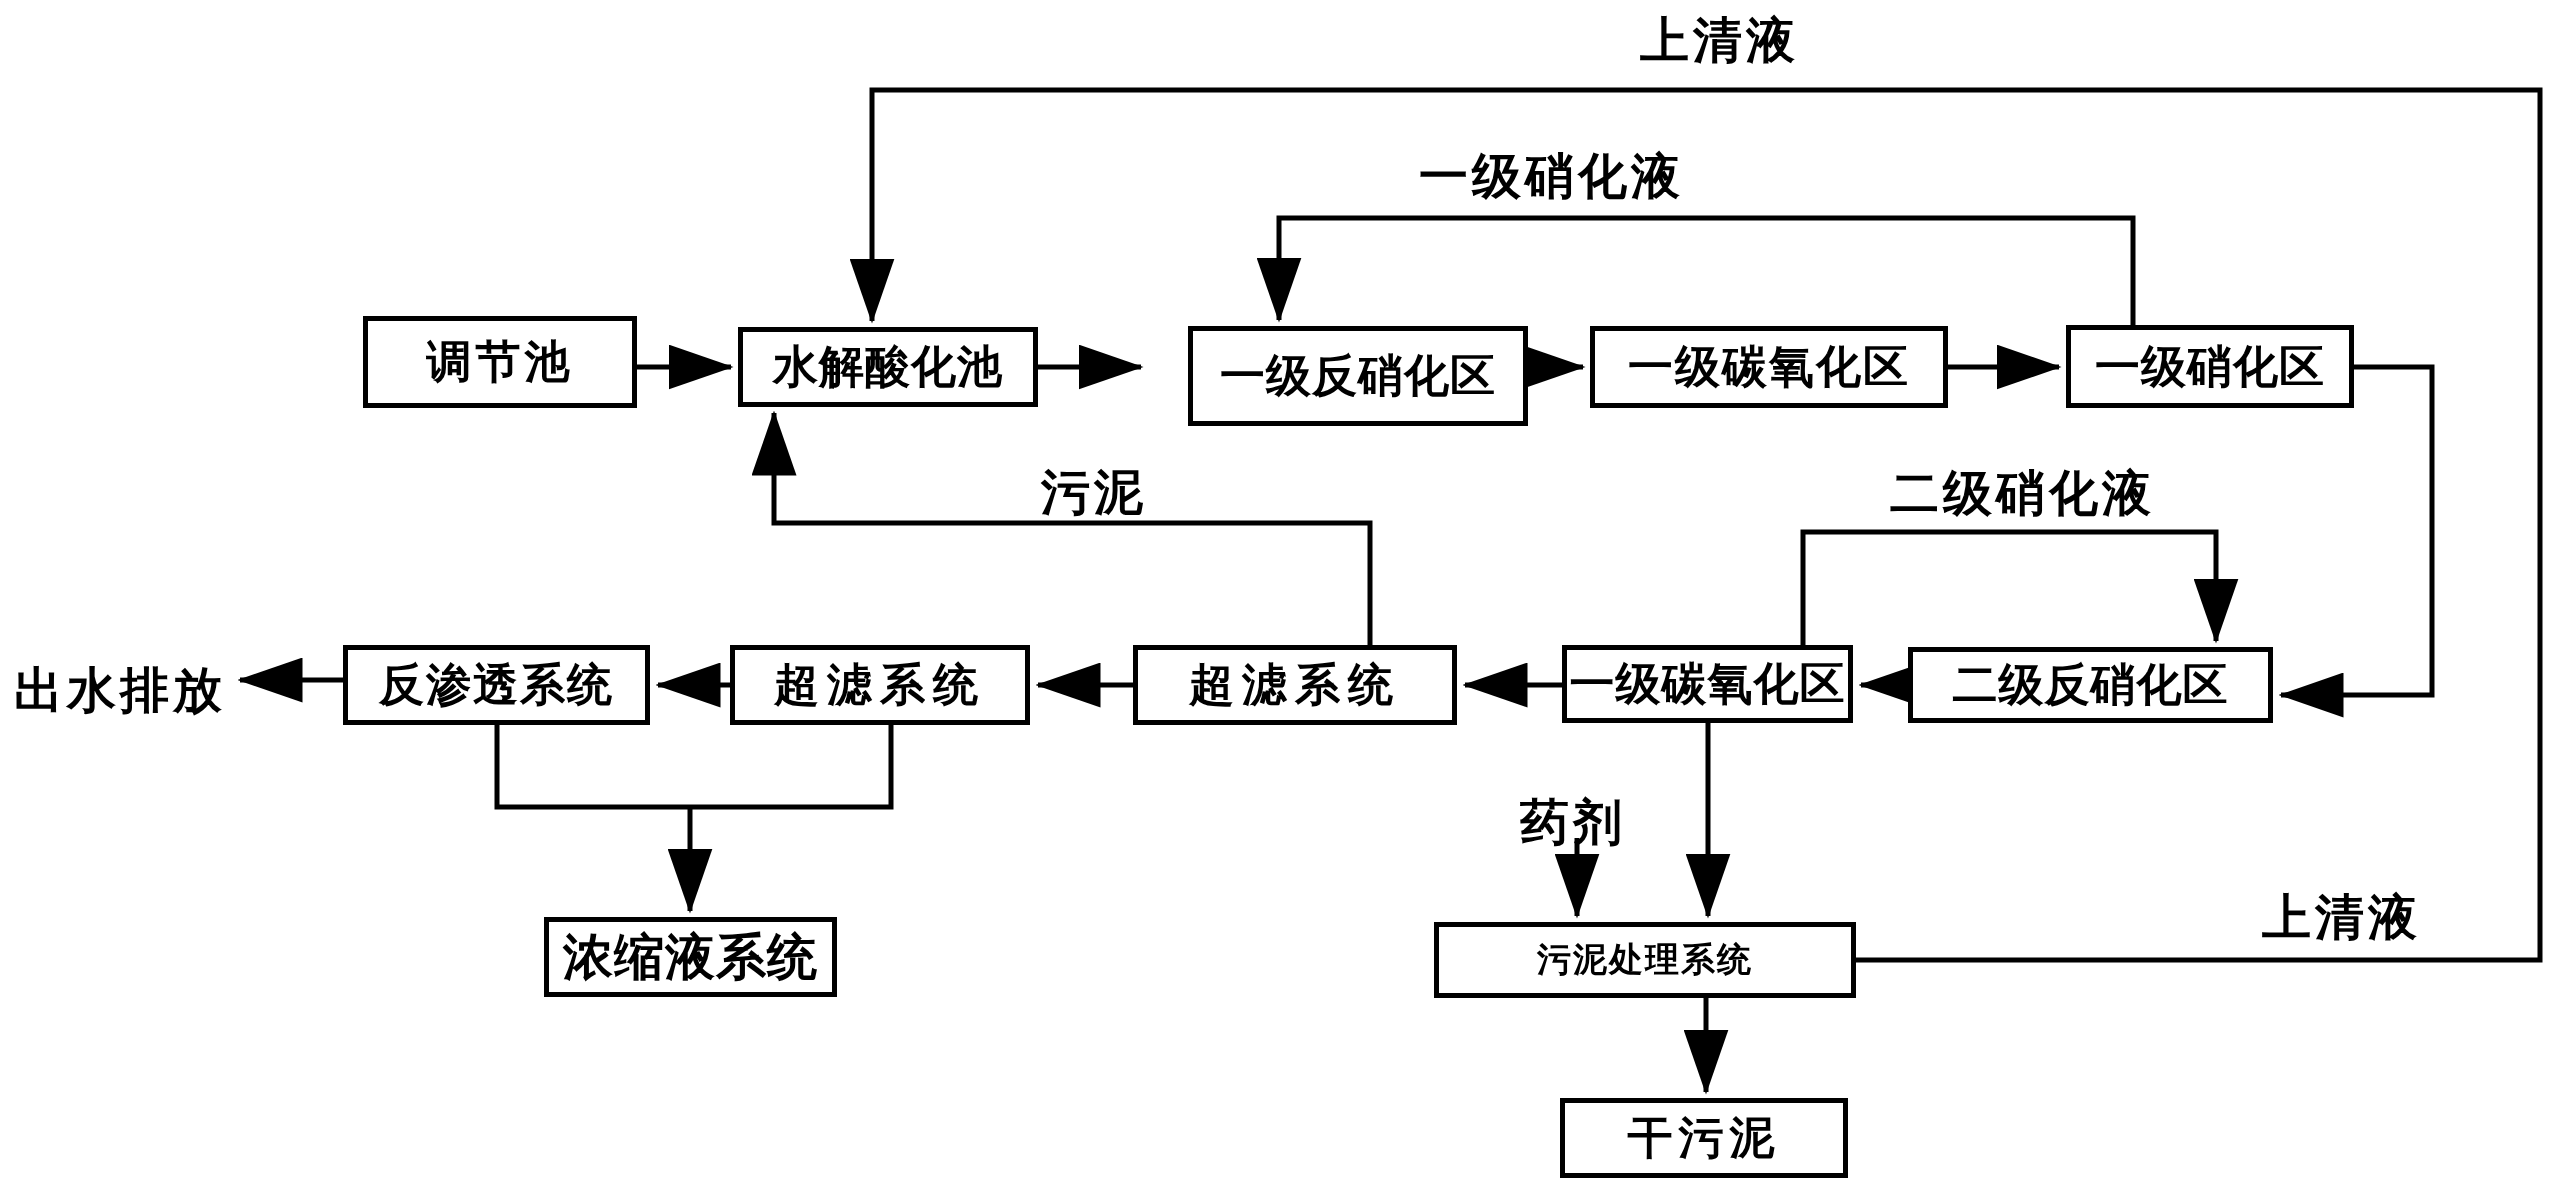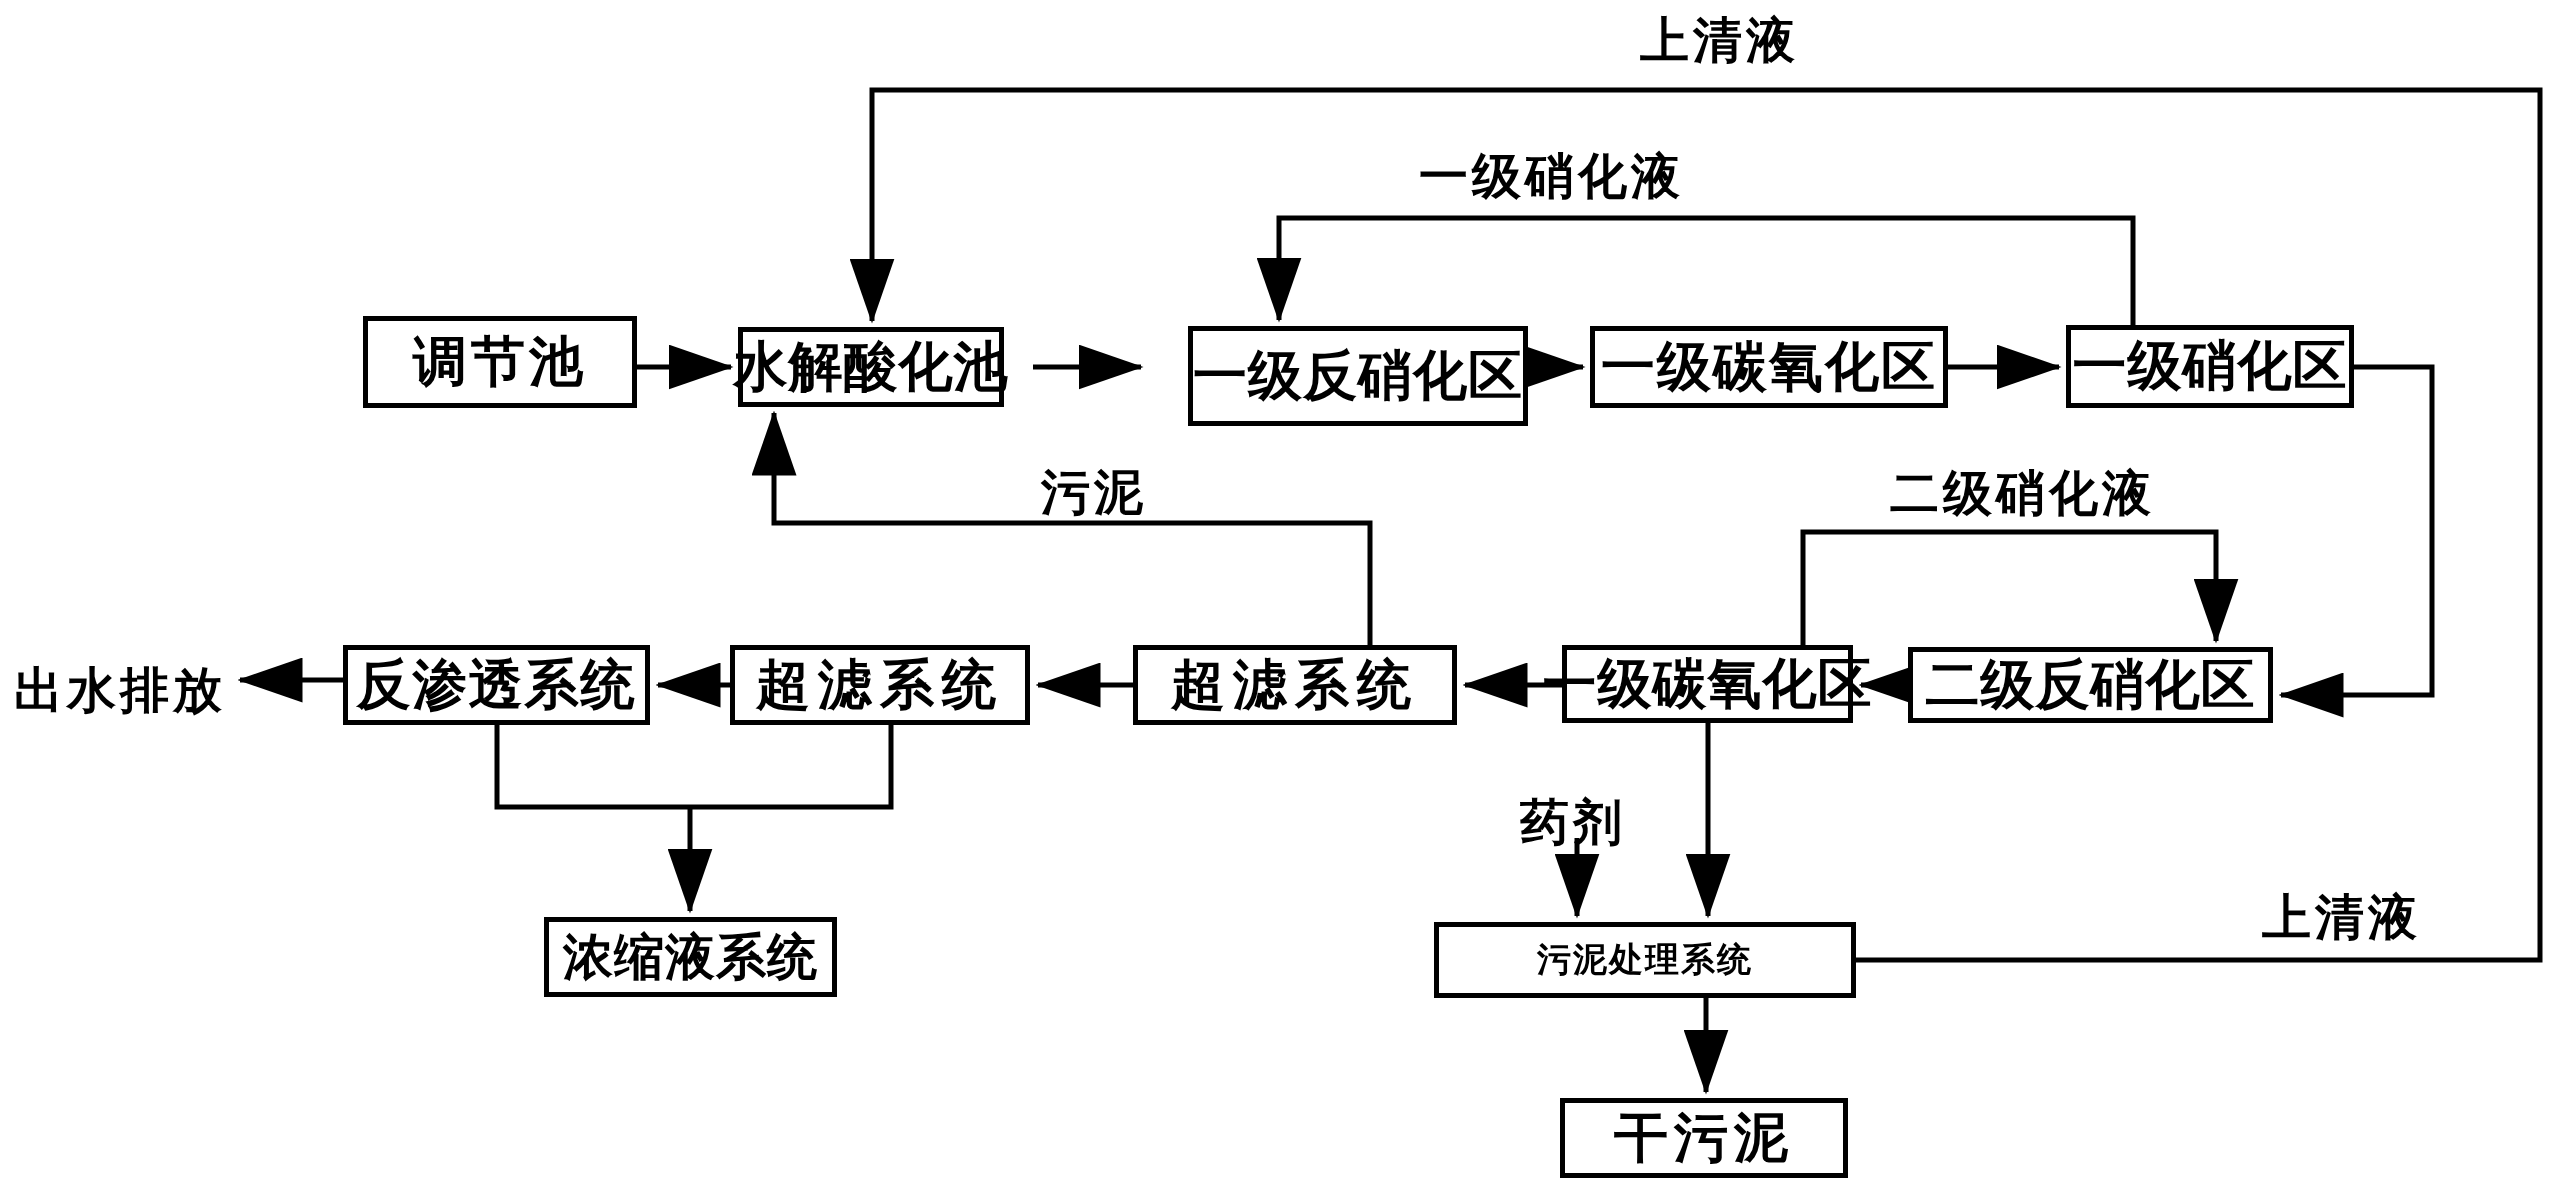--- a/index.html
+++ b/index.html
@@ -23,21 +23,21 @@
     height: 1194px;
   }
   .node {
     position: absolute;
     box-sizing: border-box;
     border: 5px solid #000000;
     background: #ffffff;
     display: flex;
     align-items: center;
     justify-content: center;
-    font-size: 54px;
+    font-size: 45px;
     font-weight: bold;
     letter-spacing: 4px;
     white-space: nowrap;
     z-index: 2;
   }
   .edge-label {
     position: absolute;
     font-size: 49px;
     font-weight: bold;
     letter-spacing: 4px;
@@ -85,21 +85,21 @@
       <line x1="1708" y1="723" x2="1708" y2="916" marker-end="url(#arr)"></line>
 
       <line x1="1577" y1="838" x2="1577" y2="916" marker-end="url(#arr)"></line>
 
       <line x1="1706" y1="998" x2="1706" y2="1092" marker-end="url(#arr)"></line>
     </g>
   </svg>
 
   <div class="node" style="left:363px; top:316px; width:274px; height:92px;">调节池</div>
 
-  <div class="node" style="left:738px; top:327px; width:266px; height:80px; letter-spacing:1px;">水解酸化池</div>
+  <div class="node" style="left:738px; top:327px; width:300px; height:80px; letter-spacing:1px;">水解酸化池</div>
 
   <div class="node" style="left:1188px; top:326px; width:340px; height:100px; letter-spacing:1px;">一级反硝化区</div>
 
   <div class="node" style="left:1590px; top:326px; width:358px; height:82px; letter-spacing:2px;">一级碳氧化区</div>
 
   <div class="node" style="left:2066px; top:325px; width:288px; height:83px; letter-spacing:1px;">一级硝化区</div>
 
   <div class="node" style="left:343px; top:645px; width:307px; height:80px; letter-spacing:2px;">反渗透系统</div>
 
   <div class="node" style="left:730px; top:645px; width:300px; height:80px; letter-spacing:8px;">超滤系统</div>

